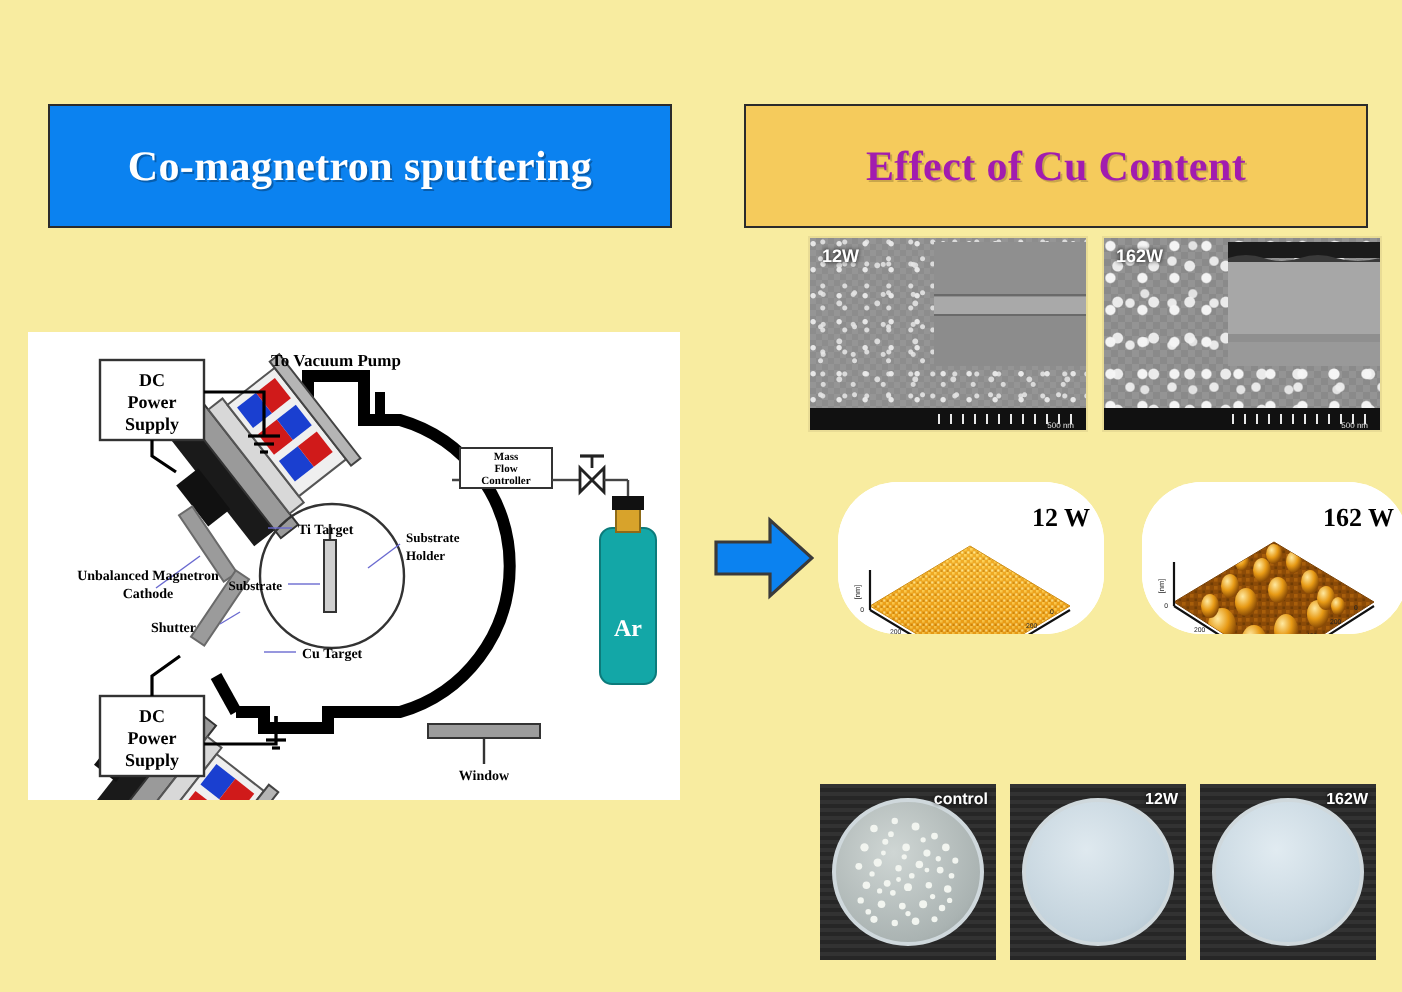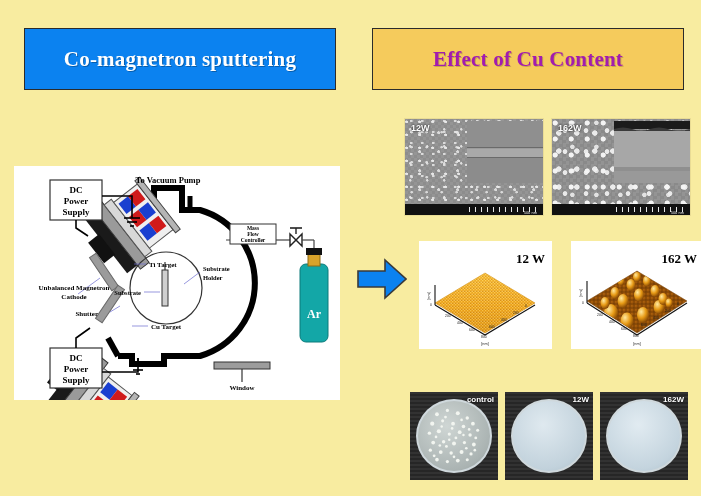--- a/index.html
+++ b/index.html
@@ -12,20 +12,21 @@
   }
   .stage{position:absolute;left:0;top:0;width:701px;height:496px;}
 
   
   .banner{
     position:absolute;
     box-sizing:border-box;
     border:1px solid #2b2b2b;
     display:flex;align-items:center;justify-content:center;
     font-weight:bold;
+    margin-top:24px;
   }
   #banner-left{
     left:24px;top:28px;width:312px;height:62px;
     background:#0b82f0;
   }
   #banner-left .btext{
     color:#ffffff;font-size:21px;letter-spacing:.2px;
     text-shadow:1px 1px 0 rgba(0,0,0,.28);
   }
   #banner-right{
@@ -94,22 +95,22 @@
     position:absolute;right:6px;bottom:0px;color:#e2e2e2;
     font-size:4px;font-family:"Liberation Sans", sans-serif;
   }
   .sem .tag{
     position:absolute;left:6px;top:4px;color:#fff;font-size:9px;font-weight:bold;
     font-family:"Liberation Sans", sans-serif;text-shadow:0 0 2px #000;
   }
 
   
   .afm{
-    position:absolute;width:133px;height:108px;background:#fff;
-    box-sizing:border-box;overflow:hidden;
+    position:absolute;width:133px;height:76px;background:#fff;
+    box-sizing:border-box;overflow:hidden;border-radius:30px;
   }
   #afm-12w{left:419px;top:241px;}
   #afm-162w{left:559px;top:241px;margin-left:12px;}
   .afm svg{display:block;width:133px;height:108px;}
   .afm .power{
     position:absolute;right:7px;top:10px;font-size:13px;font-weight:bold;color:#000;
   }
   .axtick{font-size:3.4px;fill:#222;font-family:"Liberation Sans", sans-serif;}
   .axname{font-size:3.8px;fill:#222;font-family:"Liberation Sans", sans-serif;}
 

